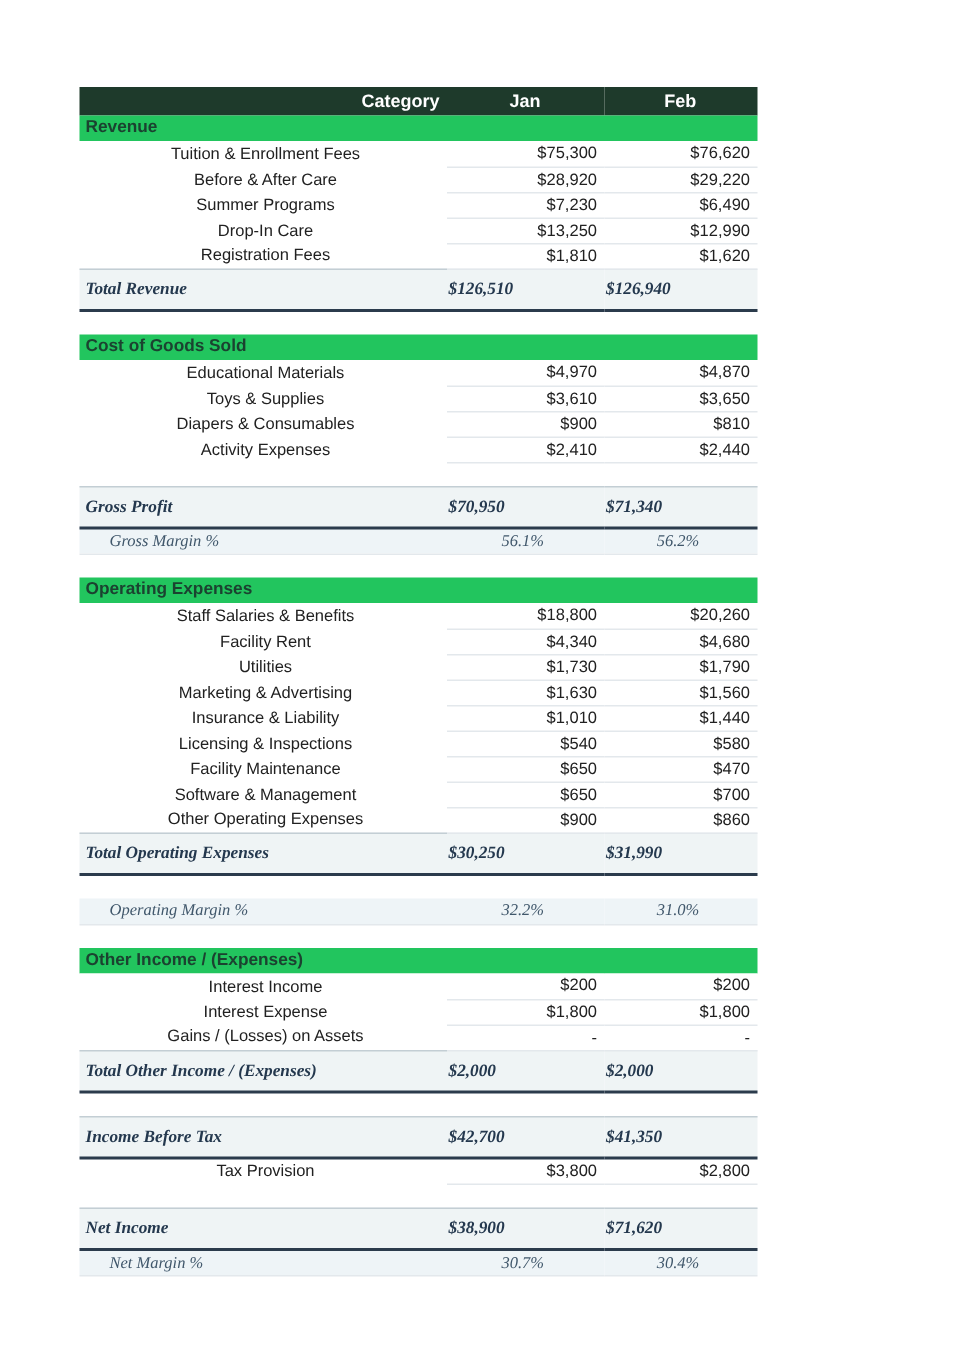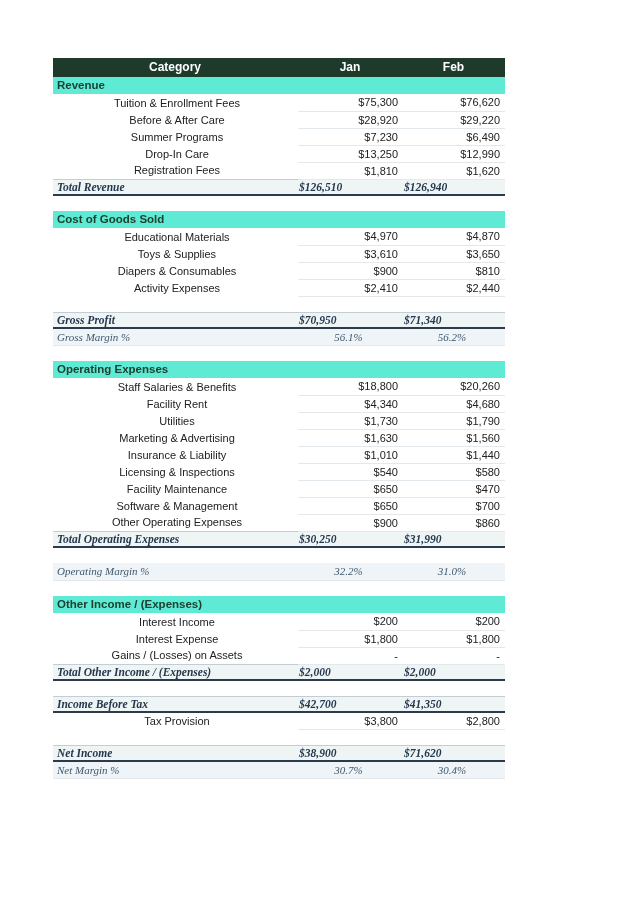--- a/index.html
+++ b/index.html
@@ -25,25 +25,25 @@
   
   thead th {
     background: #1e3a2b;
     color: #ffffff;
     font-size: 12px;
     font-weight: bold;
     height: 19px;
     padding: 0 5px 1px 4px;
     vertical-align: middle;
   }
-  thead th.col-label { text-align: center; }
+  thead th.col-label { text-align: right; }
   thead th.col-num   { text-align: center; }
   
   tr.section-row th {
-    background: #5eead4;
+    background: #22c55e;
     color: #1b4230;
     text-align: left;
     font-size: 11.5px;
     font-weight: bold;
     height: 17px;
     padding: 0 4px 1px 4px;
     vertical-align: middle;
   }
   
   tr.data-row td {
@@ -59,40 +59,40 @@
     border-bottom: 1px solid #e3e8ec;
   }
   
   tr.total-row td {
     background: #eff4f5;
     color: #24384e;
     font-family: "Liberation Serif", serif;
     font-weight: bold;
     font-style: italic;
     font-size: 11.5px;
-    height: 16px;
+    height: 28px;
     vertical-align: middle;
     border-top: 1px solid #c3ced4;
     border-bottom: 2px solid #2b3b4c;
     margin-top: 20px;
   }
   tr.total-row td.label { text-align: left; padding-left: 4px; }
   tr.total-row td.num   { text-align: left; padding-right: 5px; }
   
   tr.margin-row td {
     background: #eef4f7;
     color: #40576b;
     font-family: "Liberation Serif", serif;
     font-style: italic;
     font-size: 11px;
     height: 17px;
     vertical-align: middle;
     border-bottom: 1px solid #e3e8ec;
   }
-  tr.margin-row td.label { text-align: left; padding-left: 4px; }
+  tr.margin-row td.label { text-align: left; padding-left: 20px; }
   tr.margin-row td.num   { text-align: center; padding-right: 5px; }
   
   tr.spacer-row td {
     height: 16px;
     background: #ffffff;
     border: none;
   }
 </style>
 </head>
 <body>

